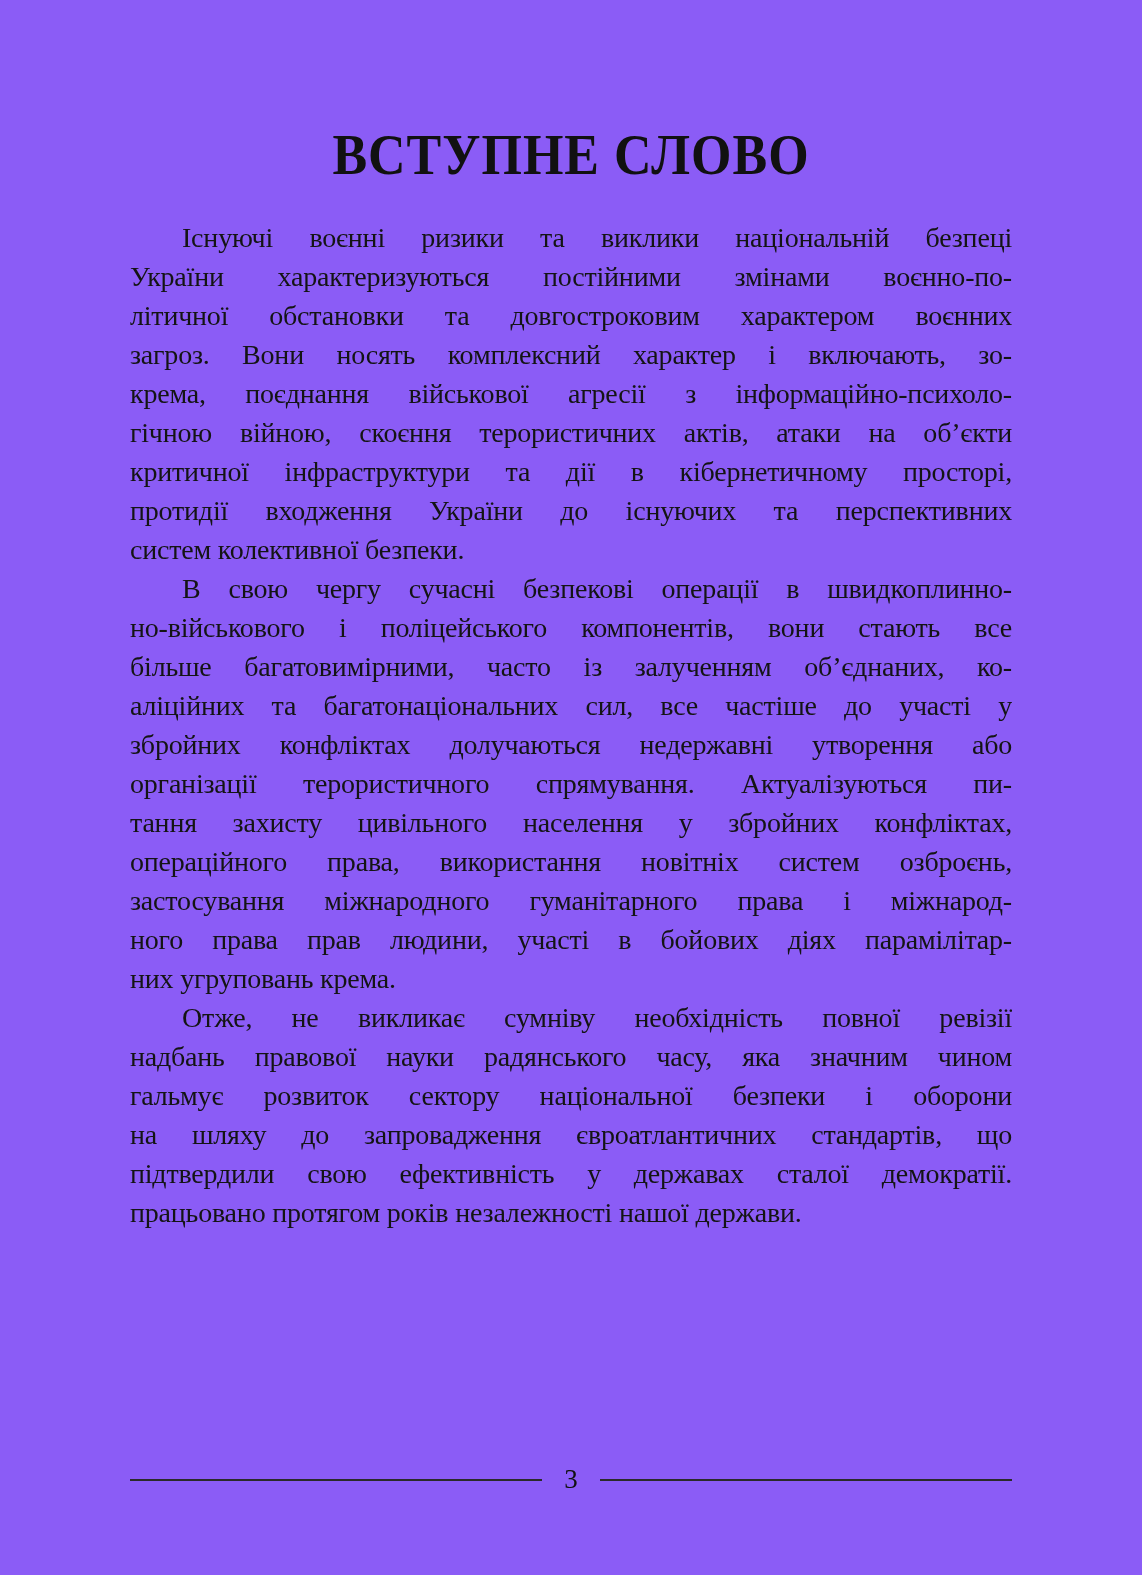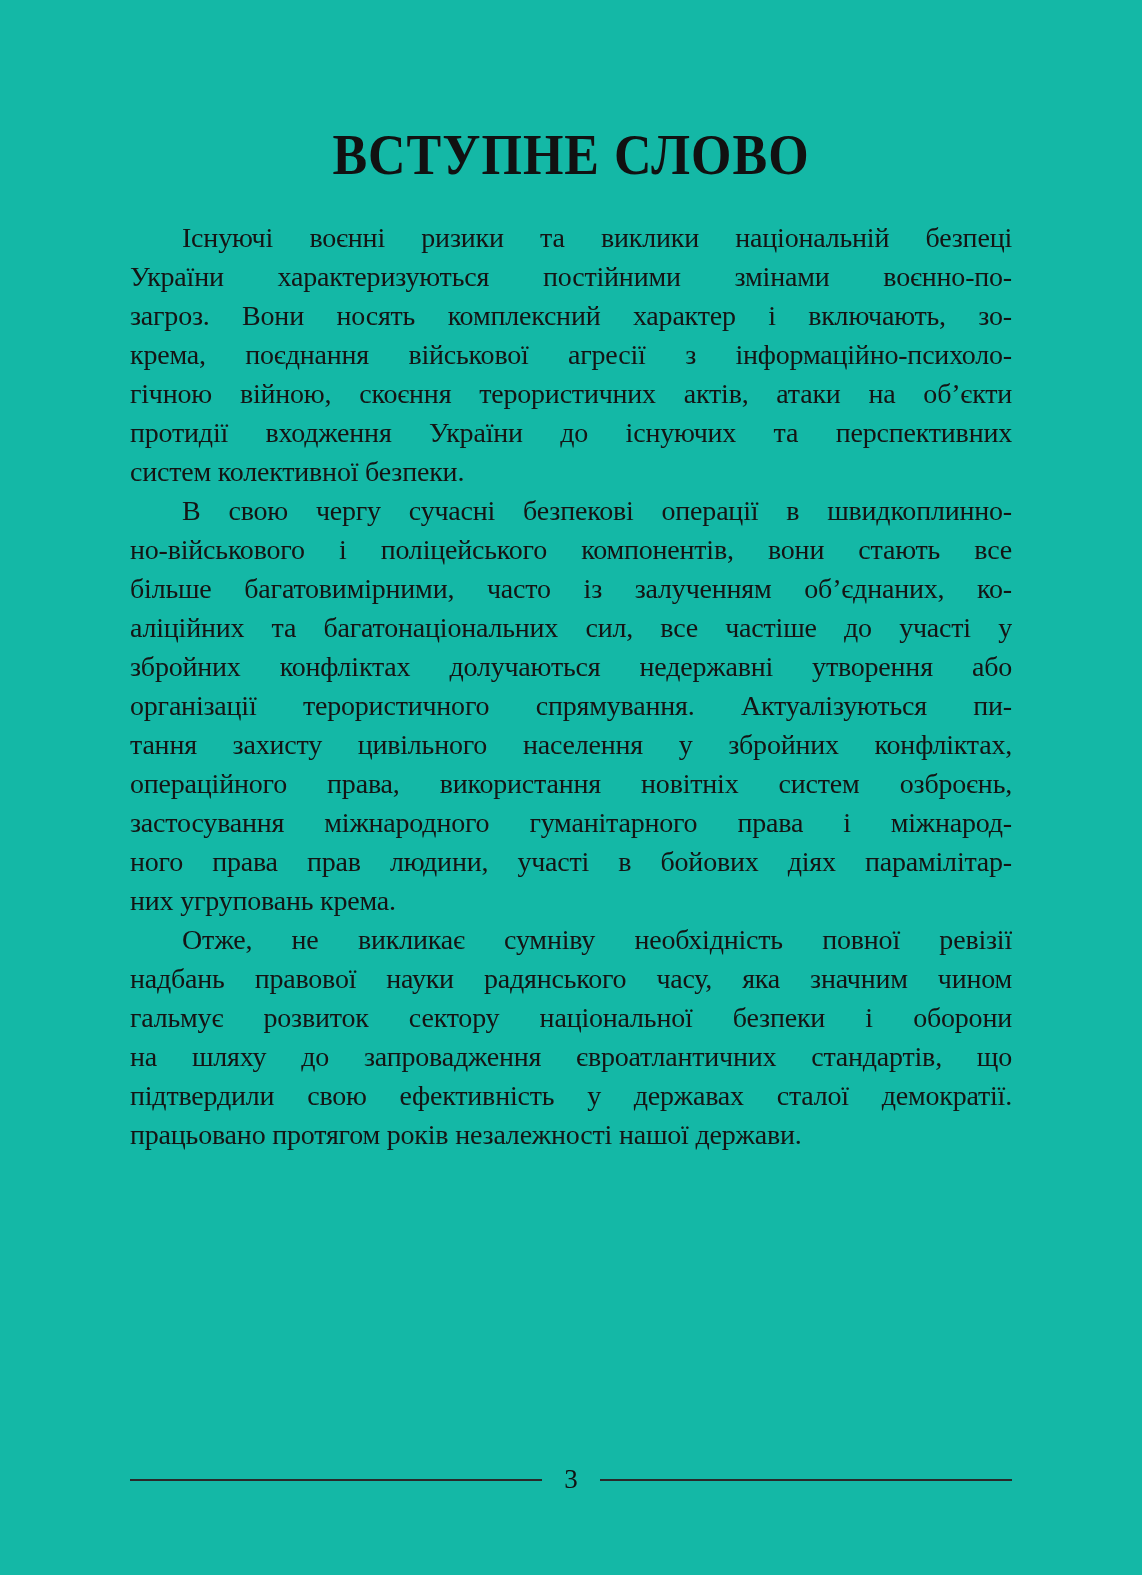--- a/index.html
+++ b/index.html
@@ -4,21 +4,21 @@
 <style>
   html, body {
     margin: 0;
     padding: 0;
     background: #ffffff;
   }
   .page {
     position: relative;
     width: 1142px;
     height: 1575px;
-    background: #14b8a6;
+    background: #8b5cf6;
     color: #141414;
     font-family: "Liberation Serif", "DejaVu Serif", serif;
     overflow: hidden;
   }
   .title {
     position: absolute;
     top: 122px;
     left: 0;
     width: 100%;
     margin: 0;
@@ -80,23 +80,25 @@
 </head>
 <body>
 
 <div class="page">
   <h1 class="title">ВСТУПНЕ СЛОВО</h1>
 
   <div class="body-text" id="body-text">
       <div class="paragraph">
         <div class="line first">Існуючі воєнні ризики та виклики національній безпеці</div>
         <div class="line">України характеризуються постійними змінами воєнно-по-</div>
+        <div class="line">літичної обстановки та довгостроковим характером воєнних</div>
         <div class="line">загроз. Вони носять комплексний характер і включають, зо-</div>
         <div class="line">крема, поєднання військової агресії з інформаційно-психоло-</div>
         <div class="line">гічною війною, скоєння терористичних актів, атаки на об’єкти</div>
+        <div class="line">критичної інфраструктури та дії в кібернетичному просторі,</div>
         <div class="line">протидії входження України до існуючих та перспективних</div>
         <div class="line endline">систем колективної безпеки.</div>
       </div>
       <div class="paragraph">
         <div class="line first">В свою чергу сучасні безпекові операції в швидкоплинно-</div>
         <div class="line">но-військового і поліцейського компонентів, вони стають все</div>
         <div class="line">більше багатовимірними, часто із залученням об’єднаних, ко-</div>
         <div class="line">аліційних та багатонаціональних сил, все частіше до участі у</div>
         <div class="line">збройних конфліктах долучаються недержавні утворення або</div>
         <div class="line">організації терористичного спрямування. Актуалізуються пи-</div>

